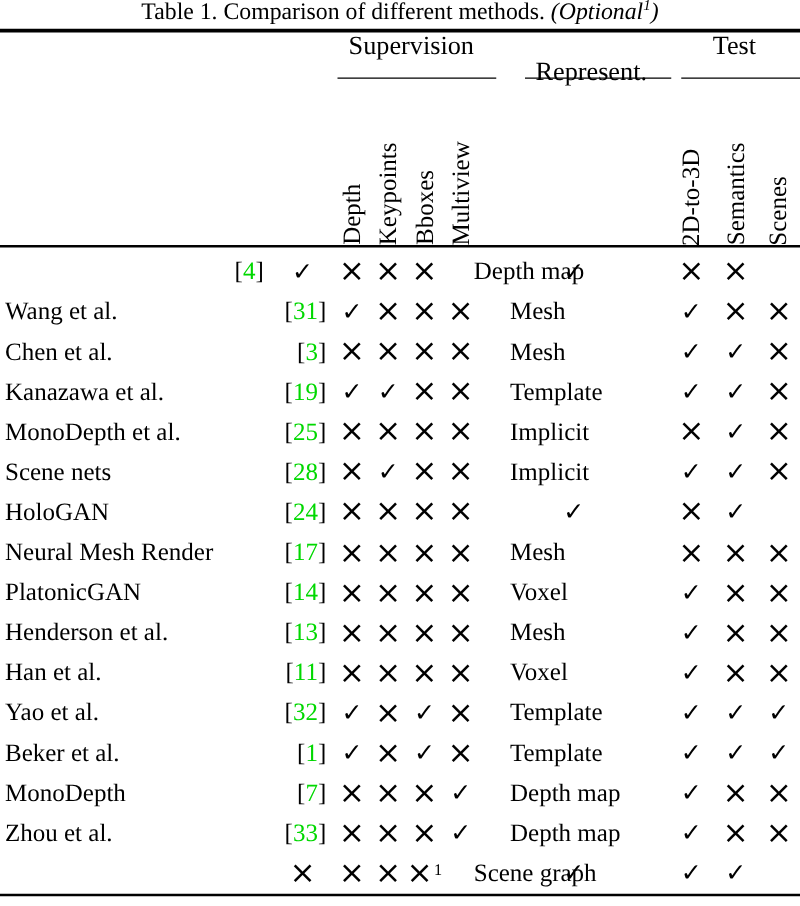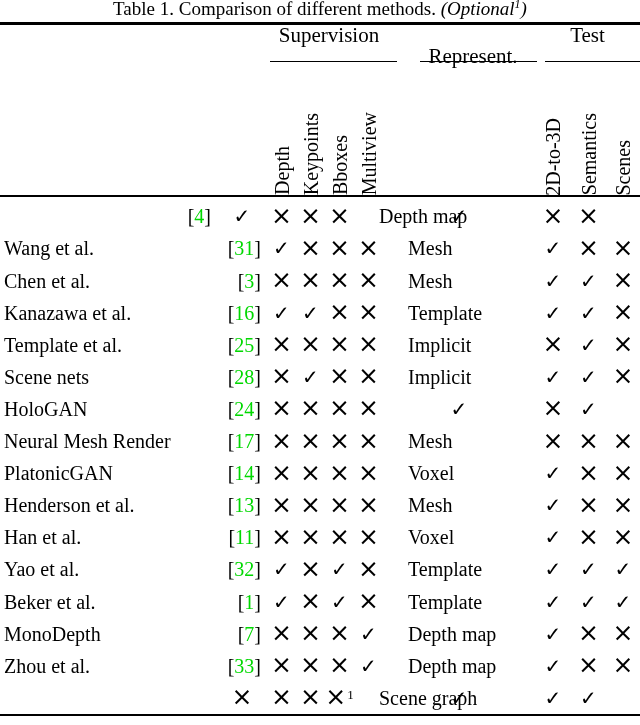--- a/index.html
+++ b/index.html
@@ -144,33 +144,33 @@
     <div class="cell mark-cell"><span class="mark cross">×</span></div>
     <div class="cell mark-cell"><span class="mark cross">×</span></div>
     <div class="cell repr">Mesh</div>
     <div class="cell mark-cell"><span class="mark check">✓</span></div>
     <div class="cell mark-cell"><span class="mark check">✓</span></div>
     <div class="cell mark-cell"><span class="mark cross">×</span></div>
   </div>
 
   <div class="grid row">
     <div class="cell method">Kanazawa et al.</div>
-    <div class="cell cite">[<span class="num">16</span>]</div>
+    <div class="cell cite">[<span class="num">19</span>]</div>
     <div class="cell mark-cell"><span class="mark check">✓</span></div>
     <div class="cell mark-cell"><span class="mark check">✓</span></div>
     <div class="cell mark-cell"><span class="mark cross">×</span></div>
     <div class="cell mark-cell"><span class="mark cross">×</span></div>
     <div class="cell repr">Template</div>
     <div class="cell mark-cell"><span class="mark check">✓</span></div>
     <div class="cell mark-cell"><span class="mark check">✓</span></div>
     <div class="cell mark-cell"><span class="mark cross">×</span></div>
   </div>
 
   <div class="grid row">
-    <div class="cell method">Template et al.</div>
+    <div class="cell method">MonoDepth et al.</div>
     <div class="cell cite">[<span class="num">25</span>]</div>
     <div class="cell mark-cell"><span class="mark cross">×</span></div>
     <div class="cell mark-cell"><span class="mark cross">×</span></div>
     <div class="cell mark-cell"><span class="mark cross">×</span></div>
     <div class="cell mark-cell"><span class="mark cross">×</span></div>
     <div class="cell repr">Implicit</div>
     <div class="cell mark-cell"><span class="mark cross">×</span></div>
     <div class="cell mark-cell"><span class="mark check">✓</span></div>
     <div class="cell mark-cell"><span class="mark cross">×</span></div>
   </div>

